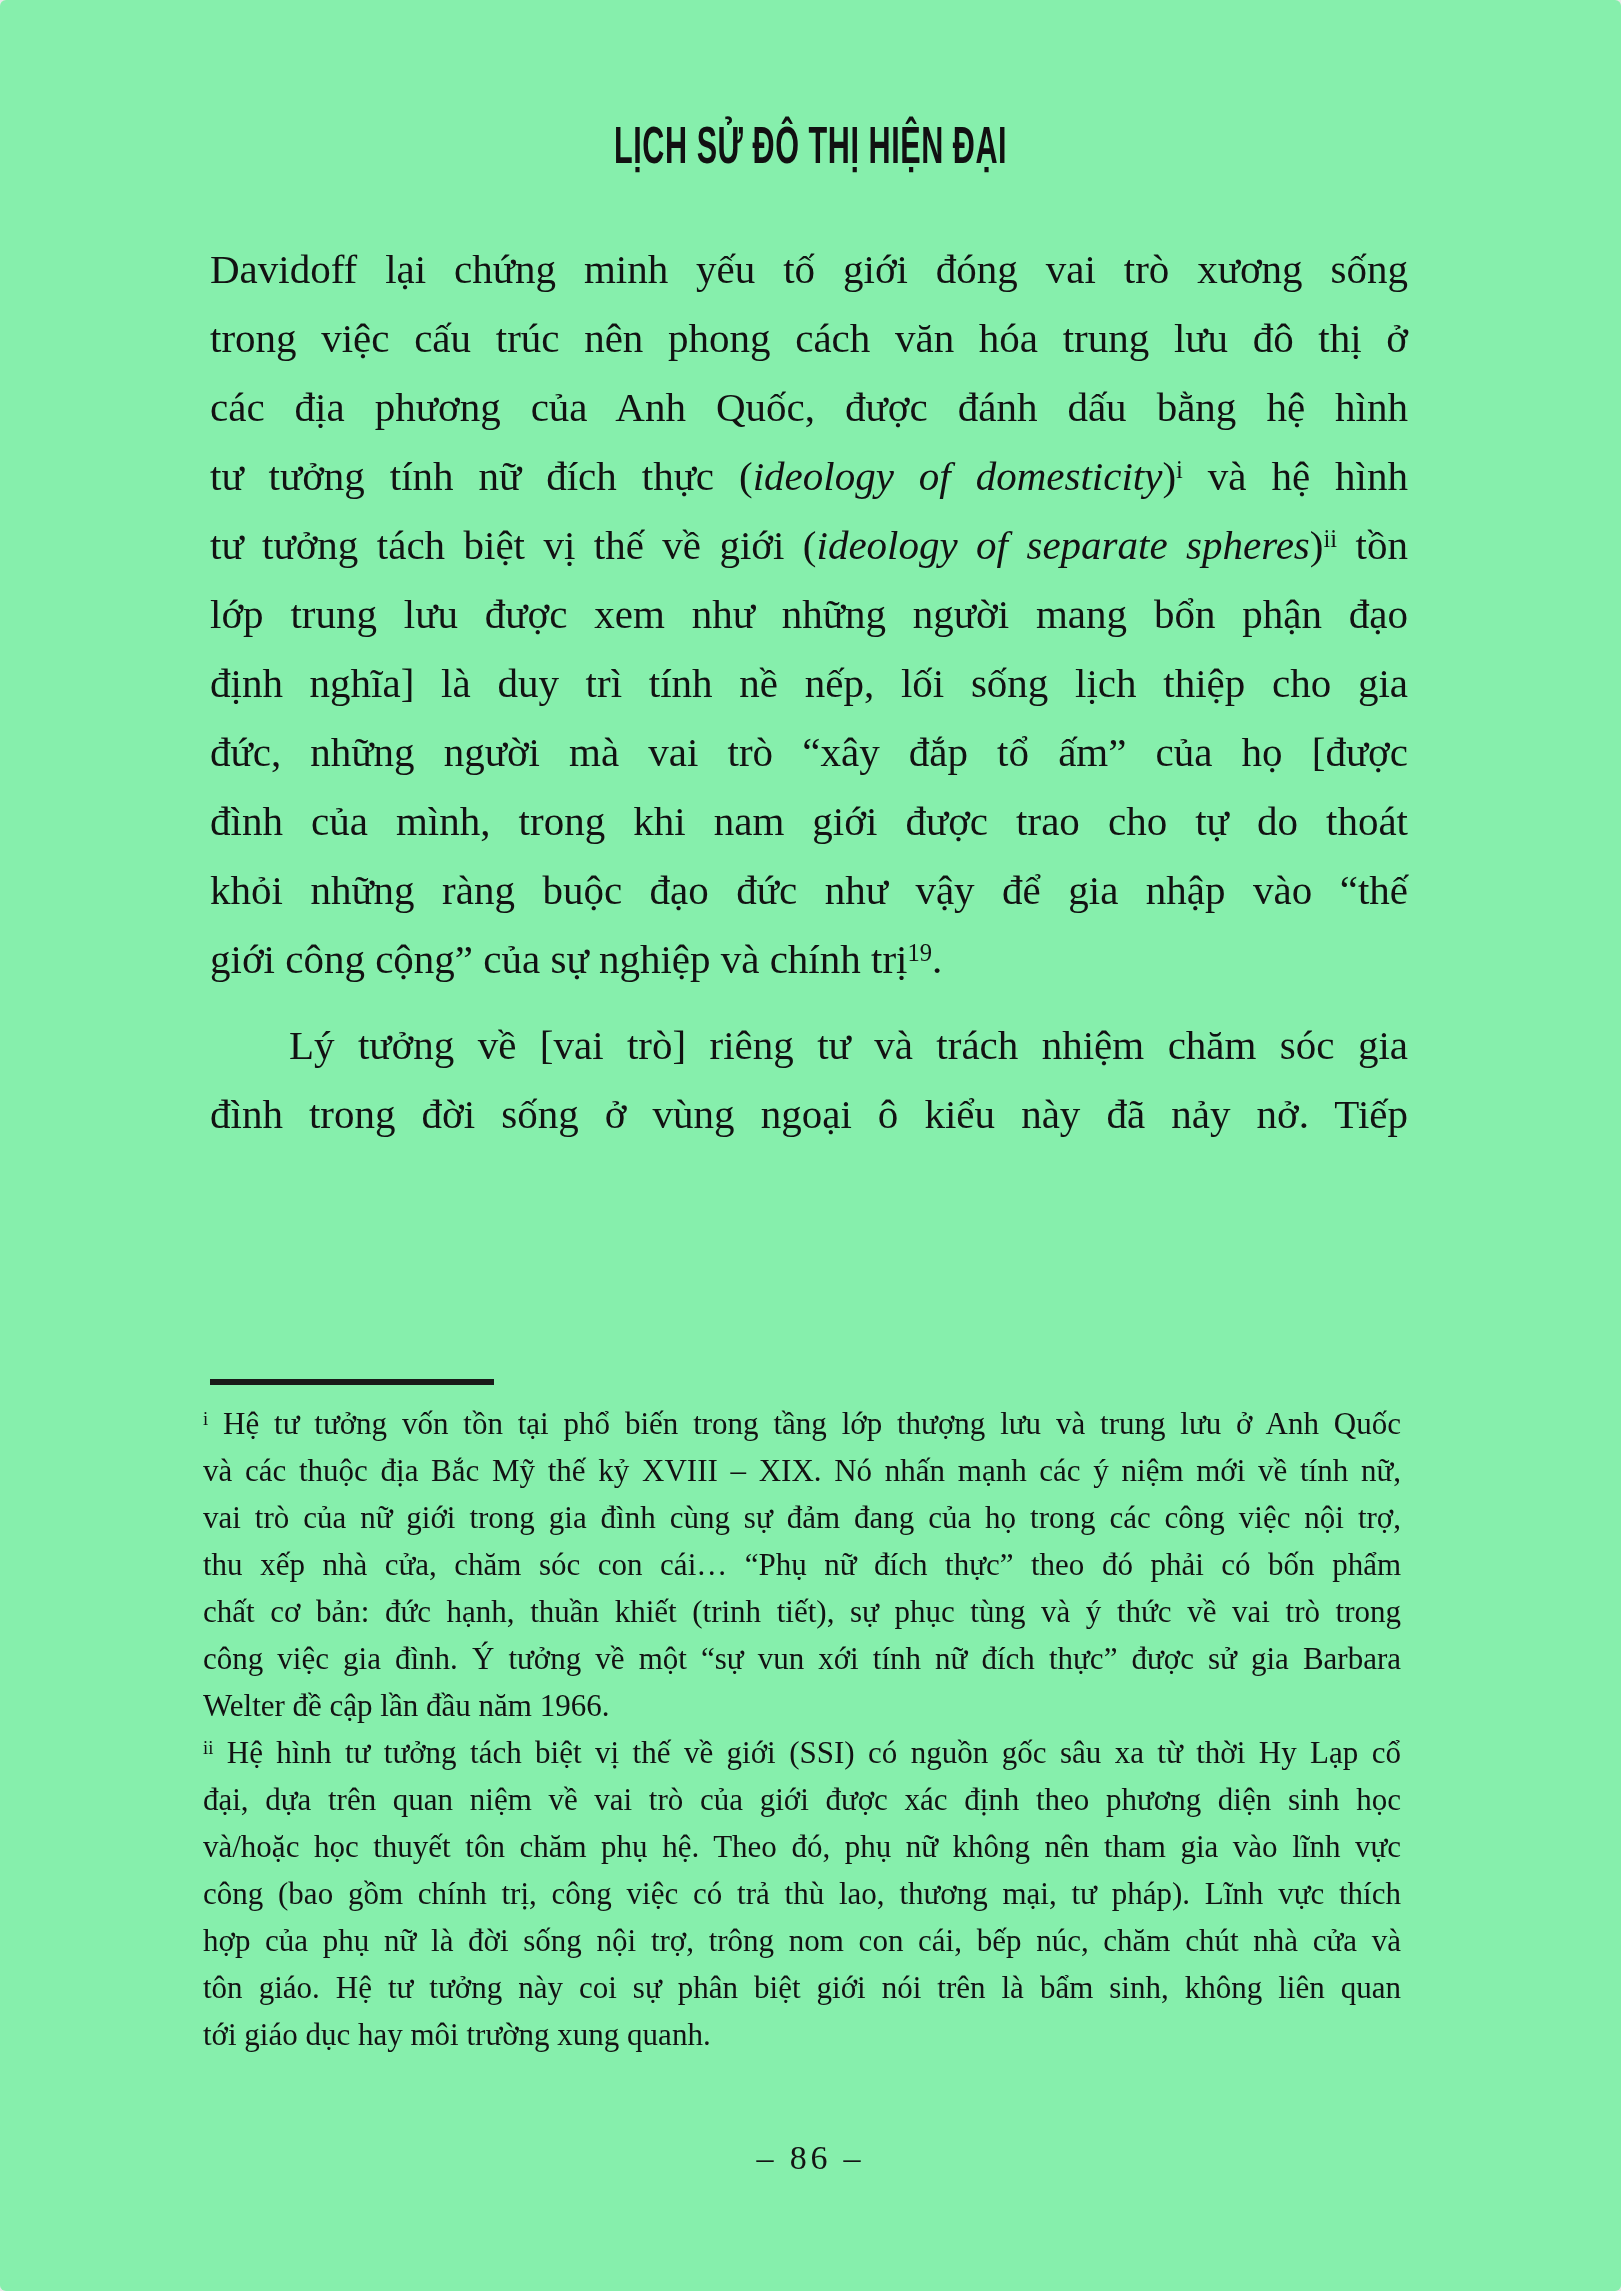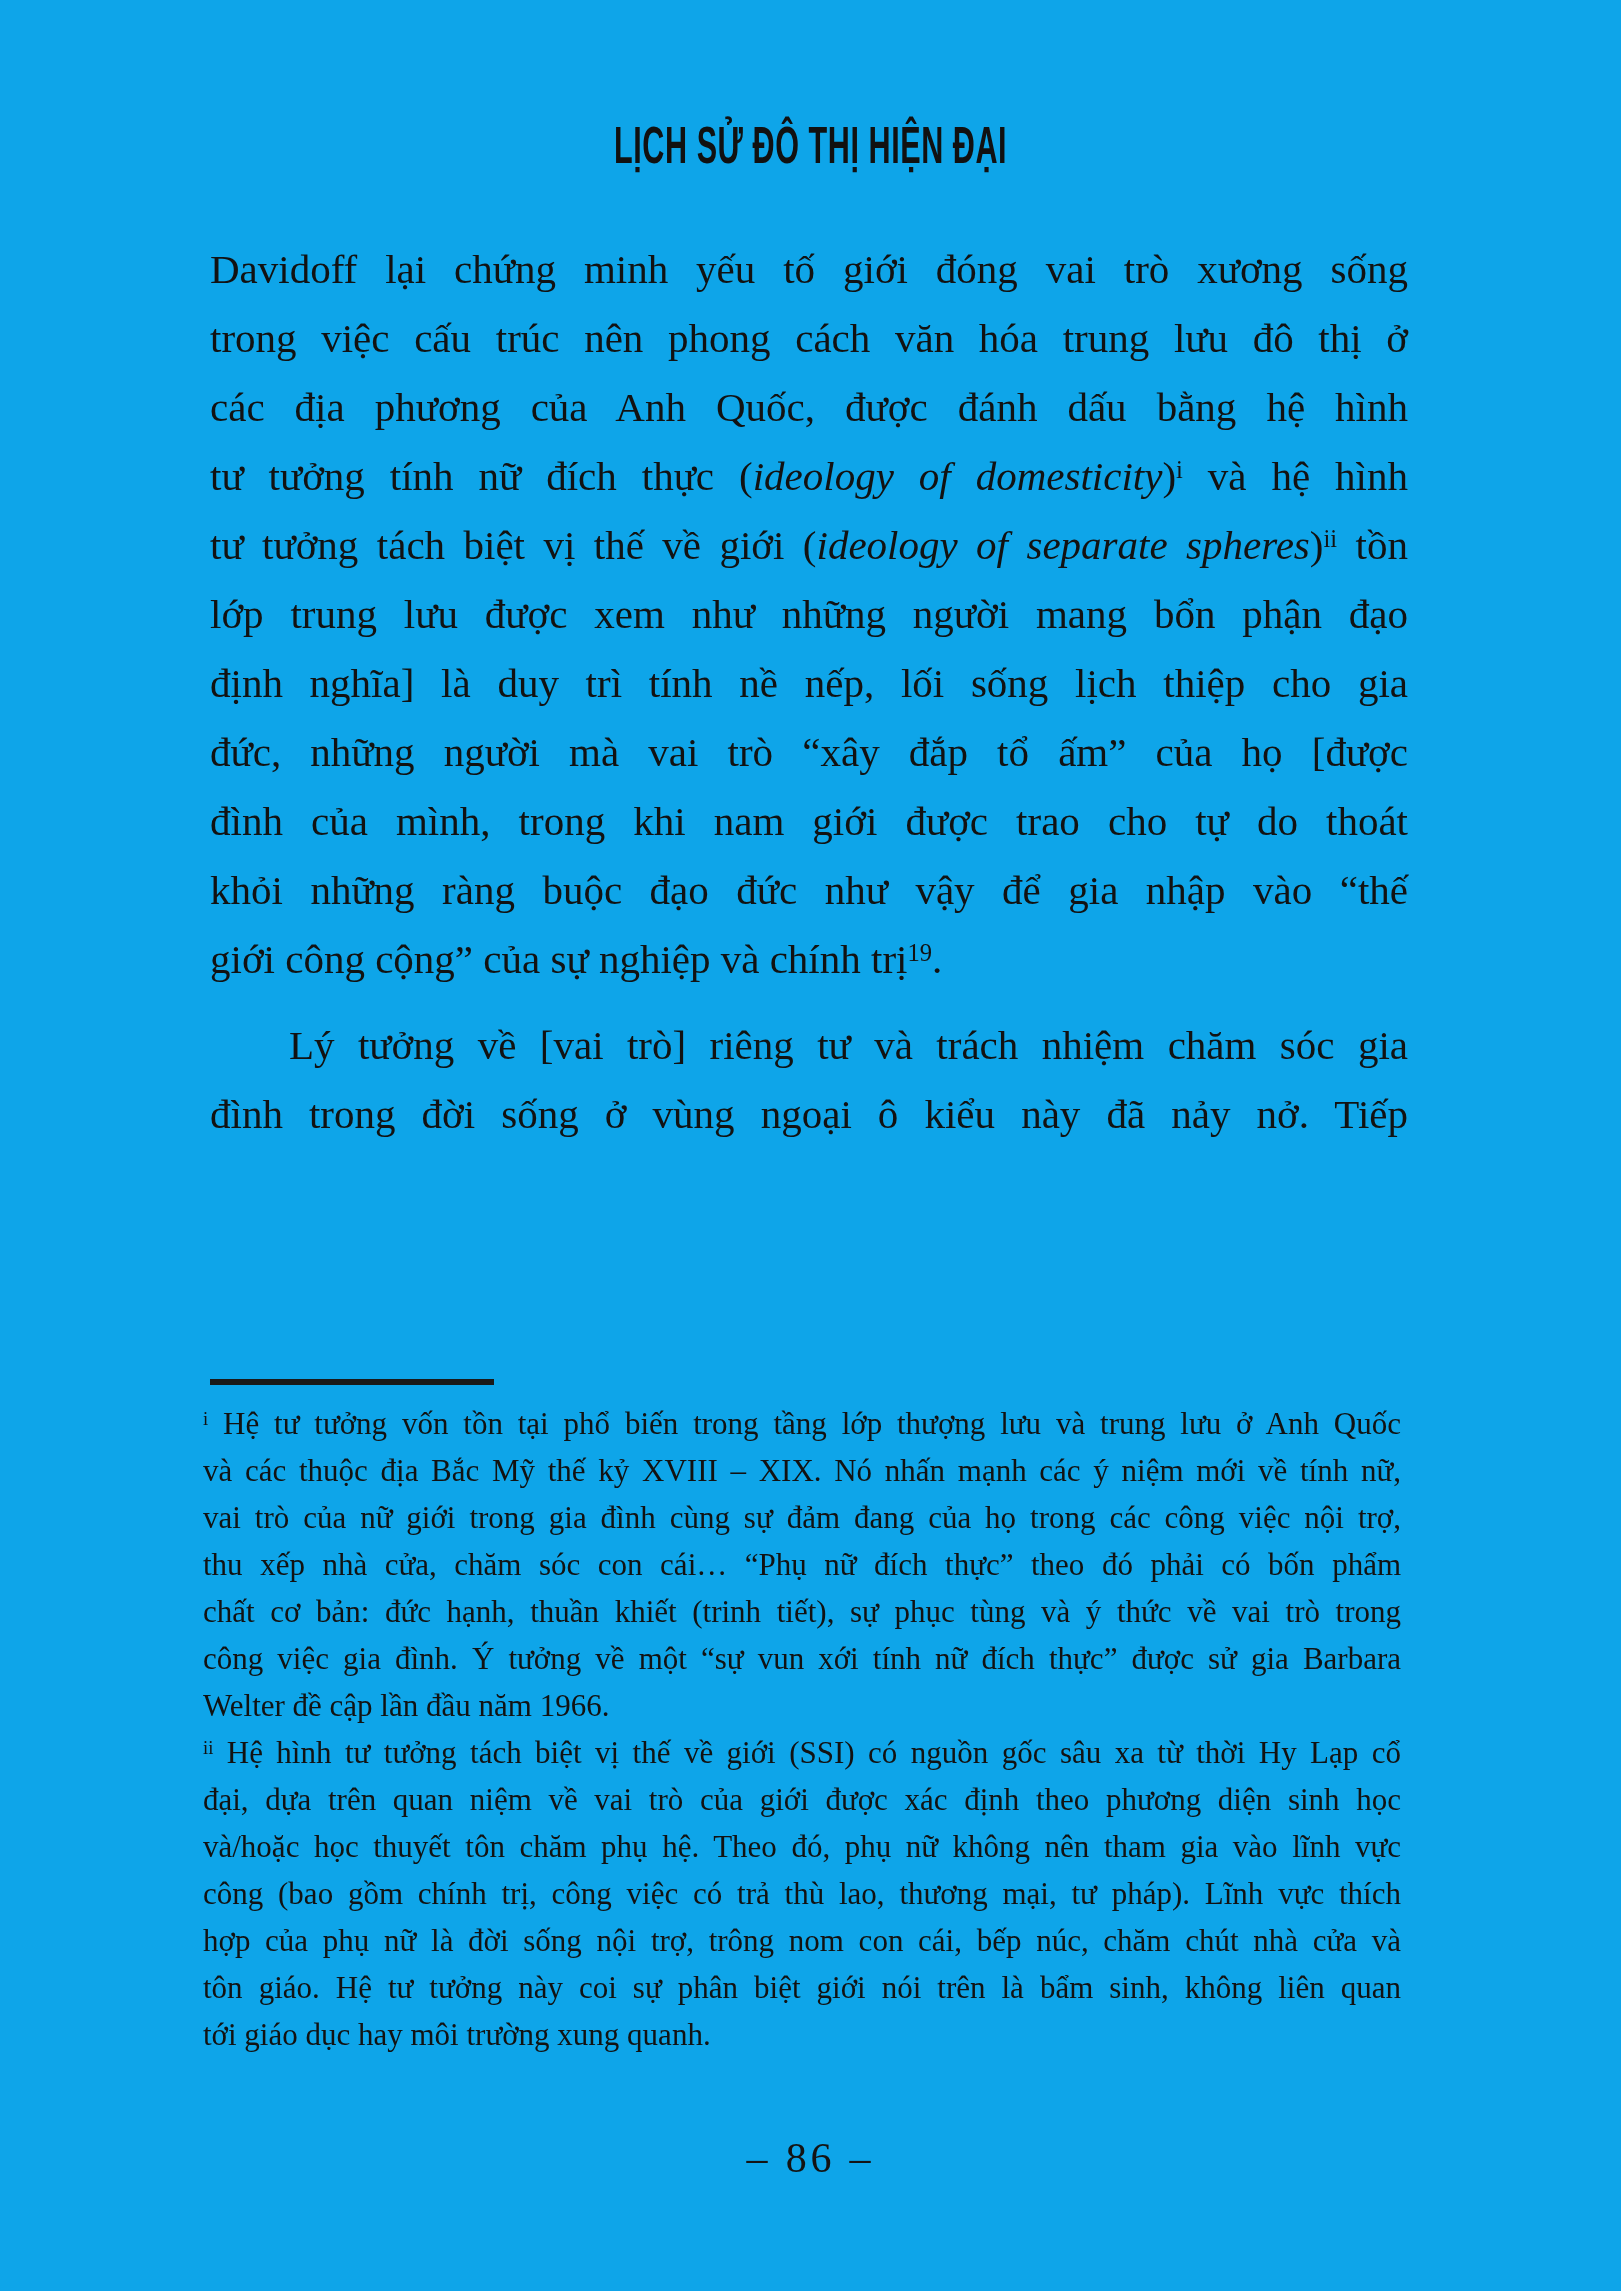--- a/index.html
+++ b/index.html
@@ -1,23 +1,24 @@
 <!DOCTYPE html>
 <html style="font-size:15px"><head>
 <meta charset="utf-8">
 <style>
   html, body { margin: 0; padding: 0; background: #e8e8e8; }
   .page {
     position: relative;
     width: 1621px;
     height: 2291px;
-    background: #0ea5e9;
+    background: #86efac;
     color: #141414;
     overflow: hidden;
     font-family: "Liberation Serif", "DejaVu Serif", serif;
+    border-radius: 6px;
   }
 
   
   .running-header {
     position: absolute;
     top: 117px;
     left: 0;
     width: 100%;
     text-align: center;
     font-family: "Liberation Sans", "DejaVu Sans", sans-serif;
@@ -84,21 +85,21 @@
   }
   .footnote { margin: 0; }
 
   
   .page-number {
     position: absolute;
     top: 2137px;
     left: 0;
     width: 100%;
     text-align: center;
-    font-size: 42px;
+    font-size: 34px;
     line-height: 42px;
     letter-spacing: 3.8px;
     color: #141414;
   }
 </style>
 </head>
 <body>
 
 <div class="page">
 

